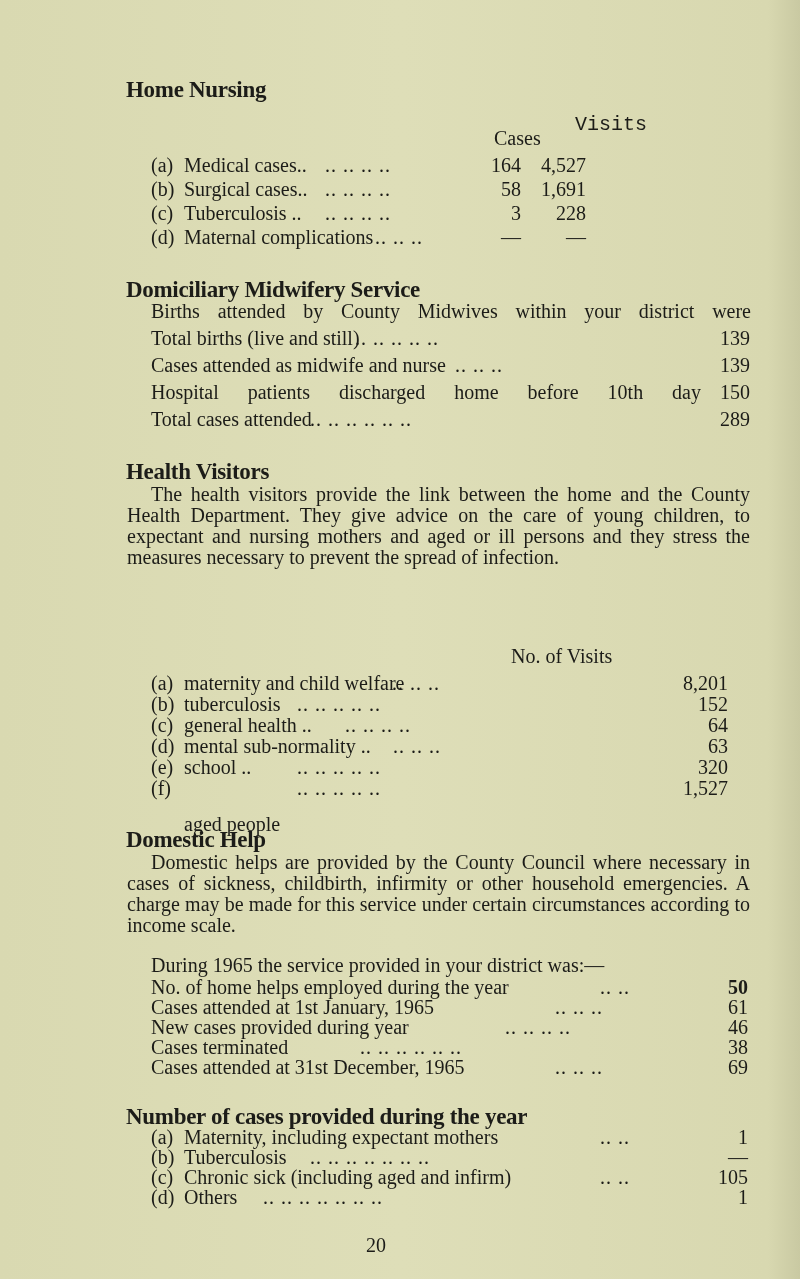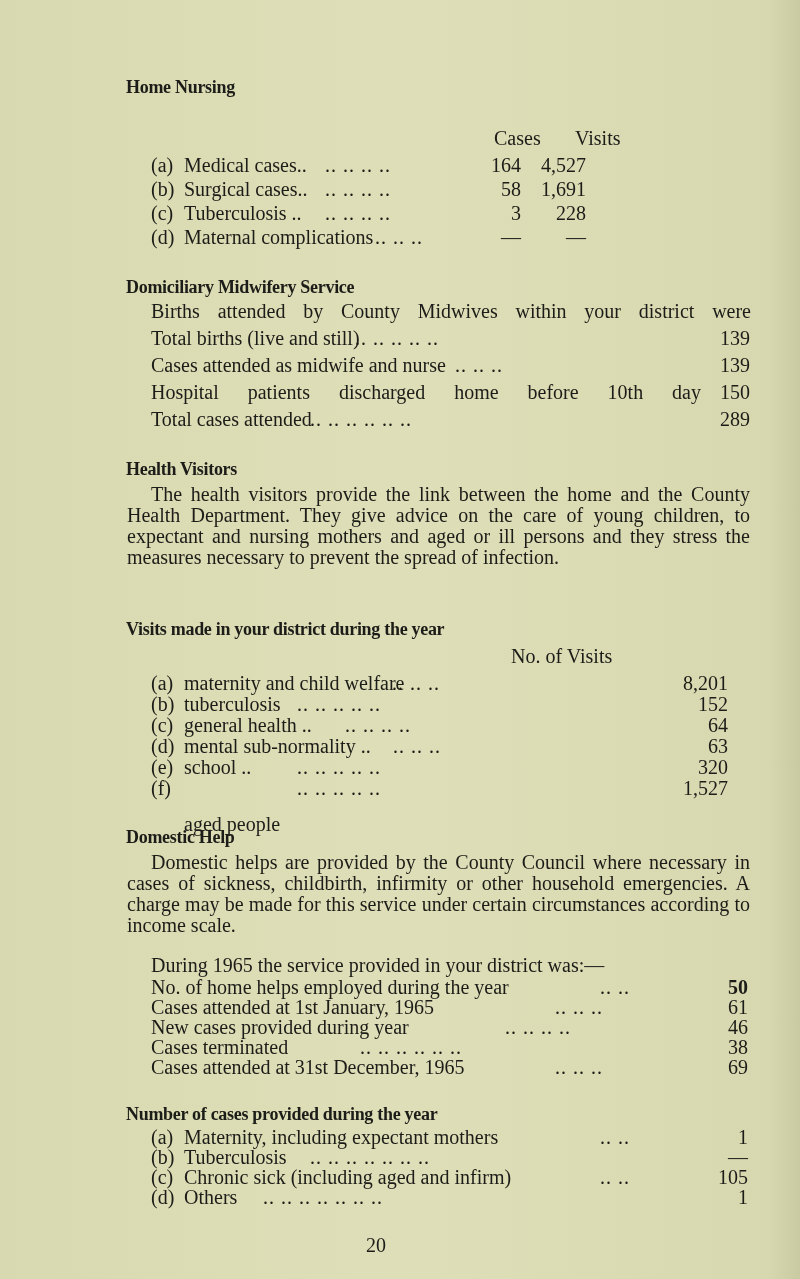--- a/index.html
+++ b/index.html
@@ -6,36 +6,36 @@
     body {
       width: 800px; height: 1279px; overflow: hidden;
       background: #dcdcb5;
       background-image: linear-gradient(to right, #d9d9b1 0%, #dedeb8 50%, #d8d8b0 96%, #c9c9a2 100%);
       font-family: "Liberation Serif", "DejaVu Serif", serif;
       color: #1c1c18;
       position: relative;
     }
     .page { position: absolute; left: 0; top: 0; width: 800px; height: 1279px; }
     .abs { position: absolute; white-space: nowrap; }
-    .heading { font-weight: bold; font-size: 18px; letter-spacing: -0.3px; }
+    .heading { font-weight: bold; font-size: 23px; letter-spacing: -0.3px; }
     .txt { font-size: 20px; }
     .right { text-align: right; }
     .label { position: absolute; white-space: nowrap; }
     .dots { position: absolute; white-space: nowrap; letter-spacing: 1px; }
     .para { position: absolute; left: 127px; width: 623px; font-size: 20px; line-height: 21px; text-align: justify; text-align-last: left; }
     .para .indent { display: inline-block; width: 24px; }
   </style>
 </head>
 <body>
 
 <div class="page">
 
   <div class="abs heading" style="left:126px; top:77px;">Home Nursing</div>
   <div class="abs txt" style="left:494px; top:127px;">Cases</div>
-  <div class="abs txt" style="left:575px; top:127px;">Visits</div>
+  <div class="abs txt" style="left:575px; top:113px;font-family:Liberation Mono, monospace;">Visits</div>
 
   <div>
     <div class="label txt" style="left:151px; top:154px;">(a)</div>
     <div class="label txt" style="left:184px; top:154px;">Medical cases..</div>
     <div class="dots txt" style="left:325px; top:154px;">..   ..   ..   ..</div>
     <div class="label txt right" style="left:480px; width:41px; top:154px;">164</div>
     <div class="label txt right" style="left:540px; width:46px; top:154px;">4,527</div>
 
     <div class="label txt" style="left:151px; top:178px;">(b)</div>
     <div class="label txt" style="left:184px; top:178px;">Surgical cases..</div>
@@ -74,21 +74,20 @@
     <div class="label txt" style="left:151px; top:408px;text-align:center;">Total cases attended</div>
     <div class="dots txt" style="left:310px; top:408px;">..   ..   ..   ..   ..   ..</div>
     <div class="label txt right" style="left:700px; width:50px; top:408px;text-align:right;">289</div>
   </div>
 
   <div class="abs heading" style="left:126px; top:459px;">Health Visitors</div>
   <div class="para" style="top:484px; left:127px;">
     <span class="indent"></span><span>The health visitors provide the link between the home and the County Health Department. They give advice on the care of young children, to expectant and nursing mothers and aged or ill persons and they stress the measures necessary to prevent the spread of infection.</span>
   </div>
 
-  <div class="abs heading" style="left:126px; top:619px;">Visits made in your district during the year</div>
   <div class="abs txt" style="left:511px; top:645px;">No. of Visits</div>
 
   <div>
     <div class="label txt" style="left:151px; top:672px;">(a)</div>
     <div class="label txt" style="left:184px; top:672px;">maternity and child welfare</div>
     <div class="dots txt" style="left:392px; top:672px;">..   ..   ..</div>
     <div class="label txt right" style="left:660px; width:68px; top:672px;">8,201</div>
 
     <div class="label txt" style="left:151px; top:693px;">(b)</div>
     <div class="label txt" style="left:184px; top:693px;">tuberculosis</div>

